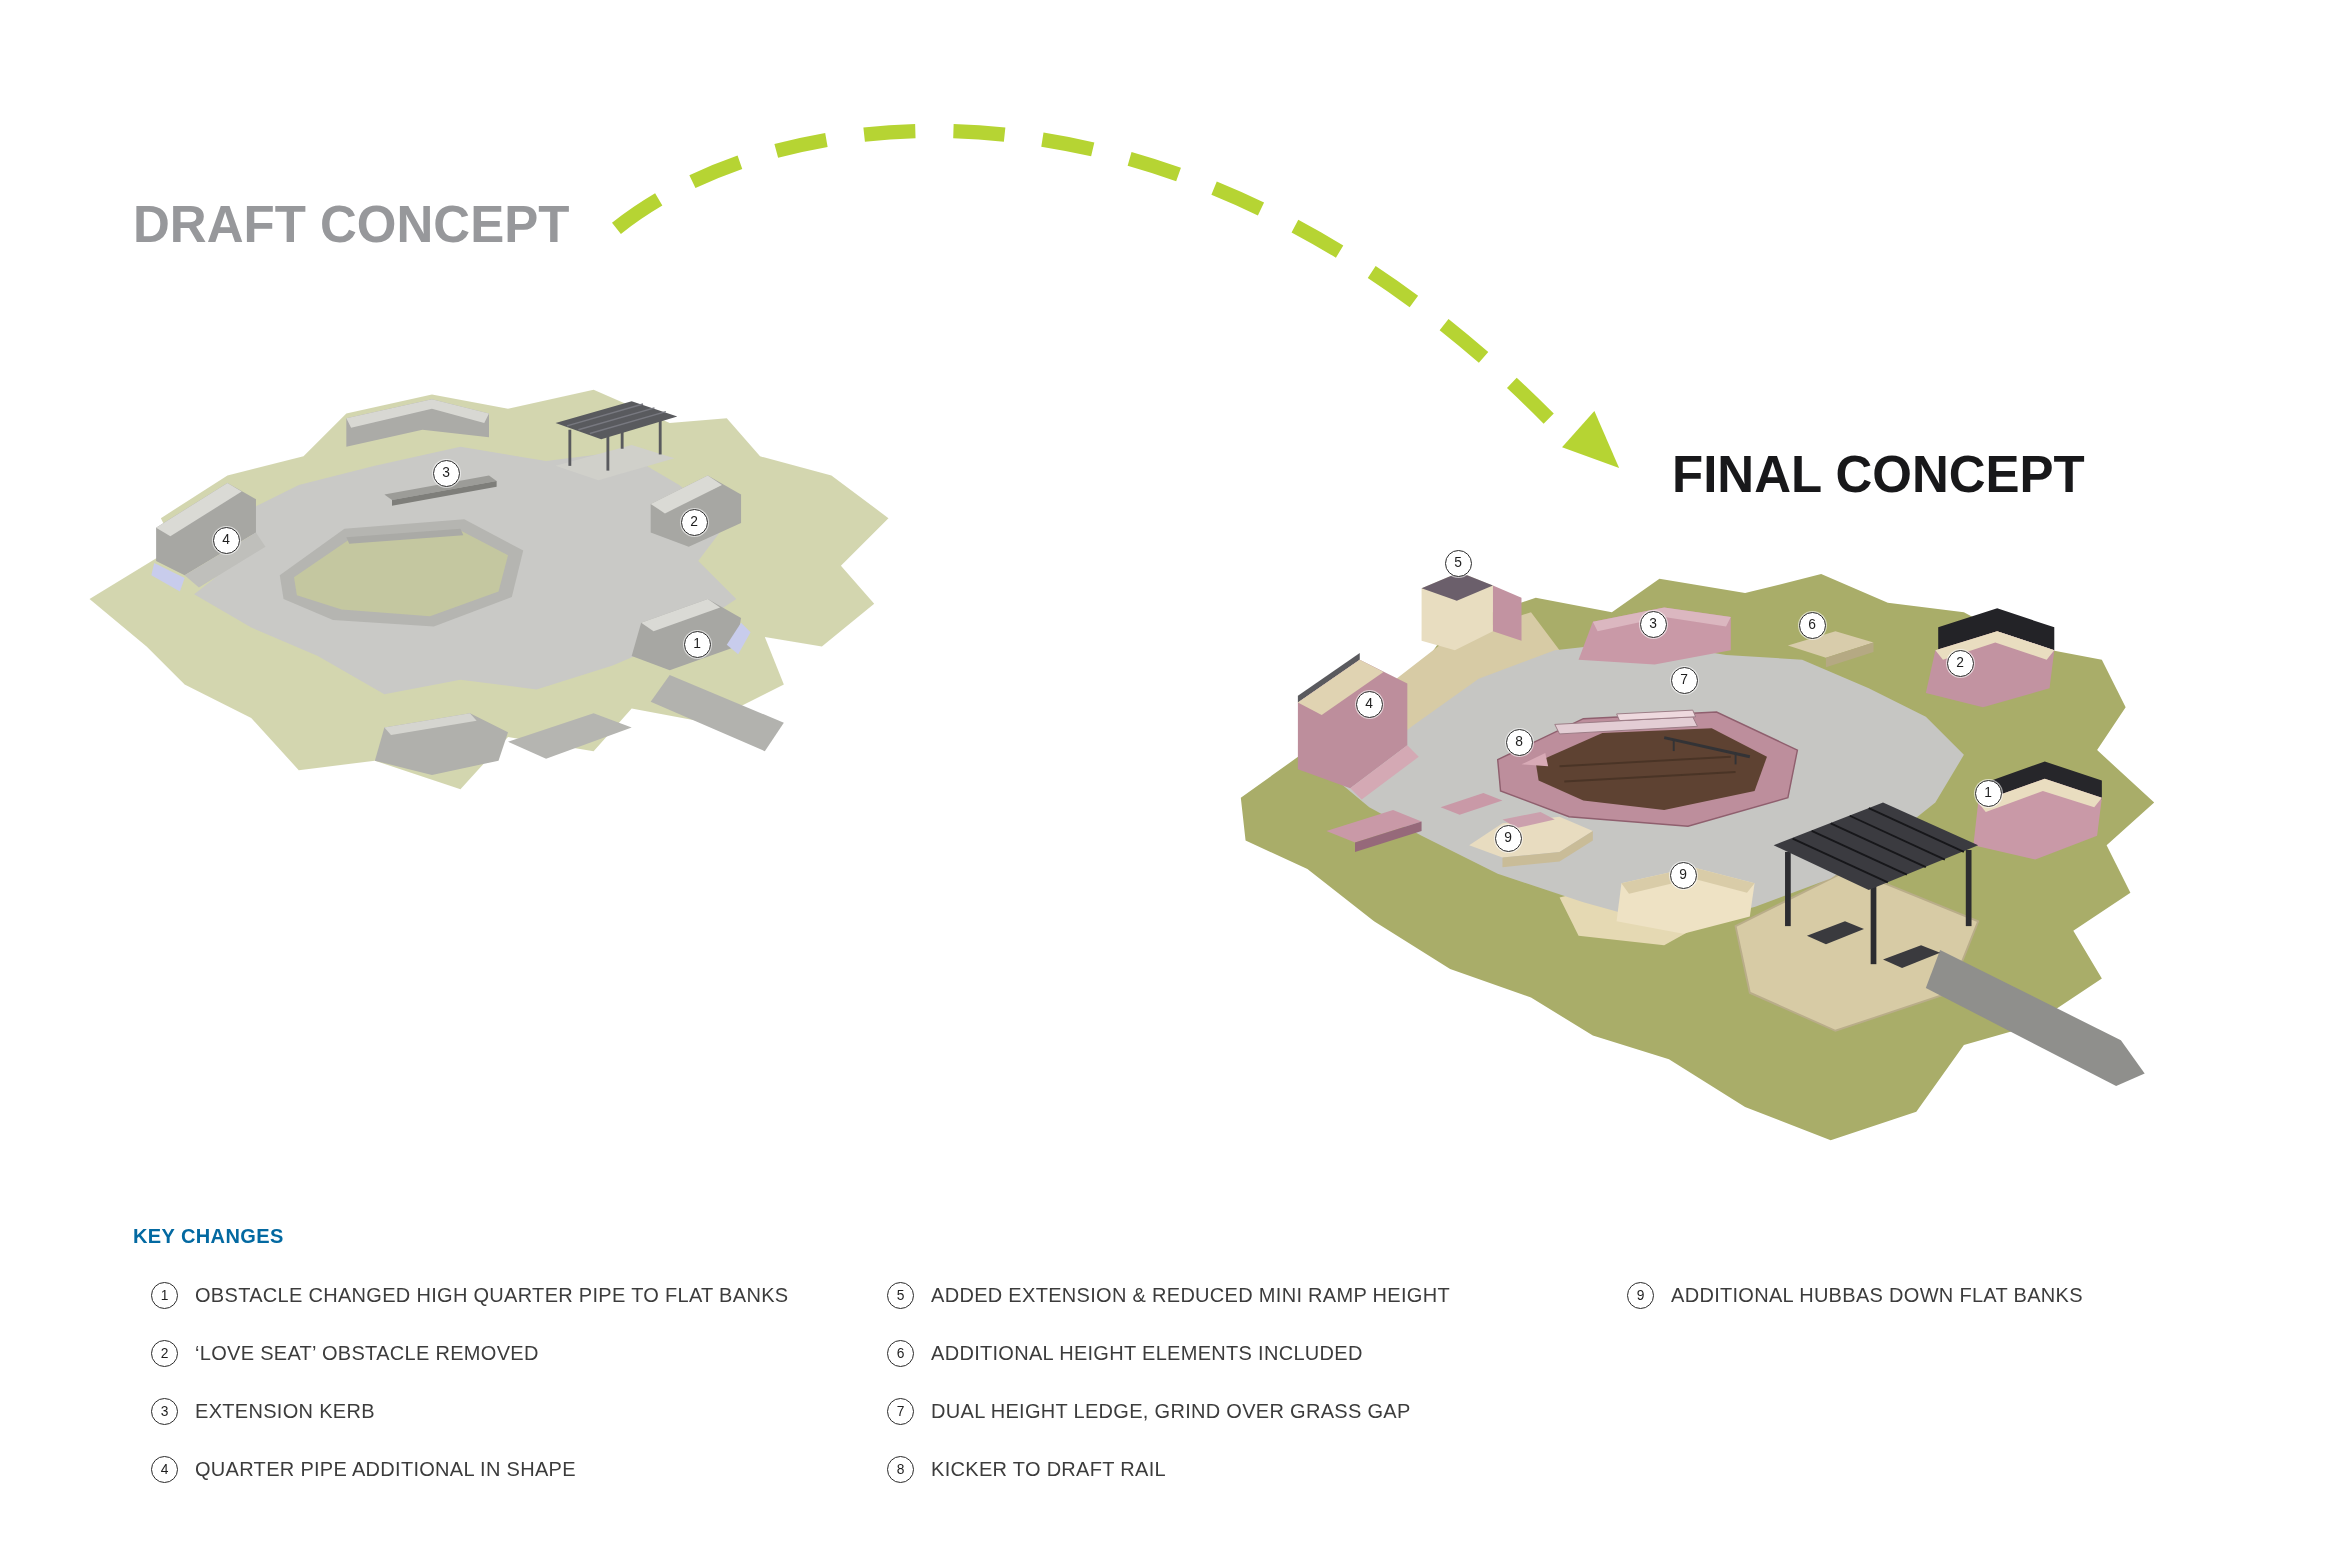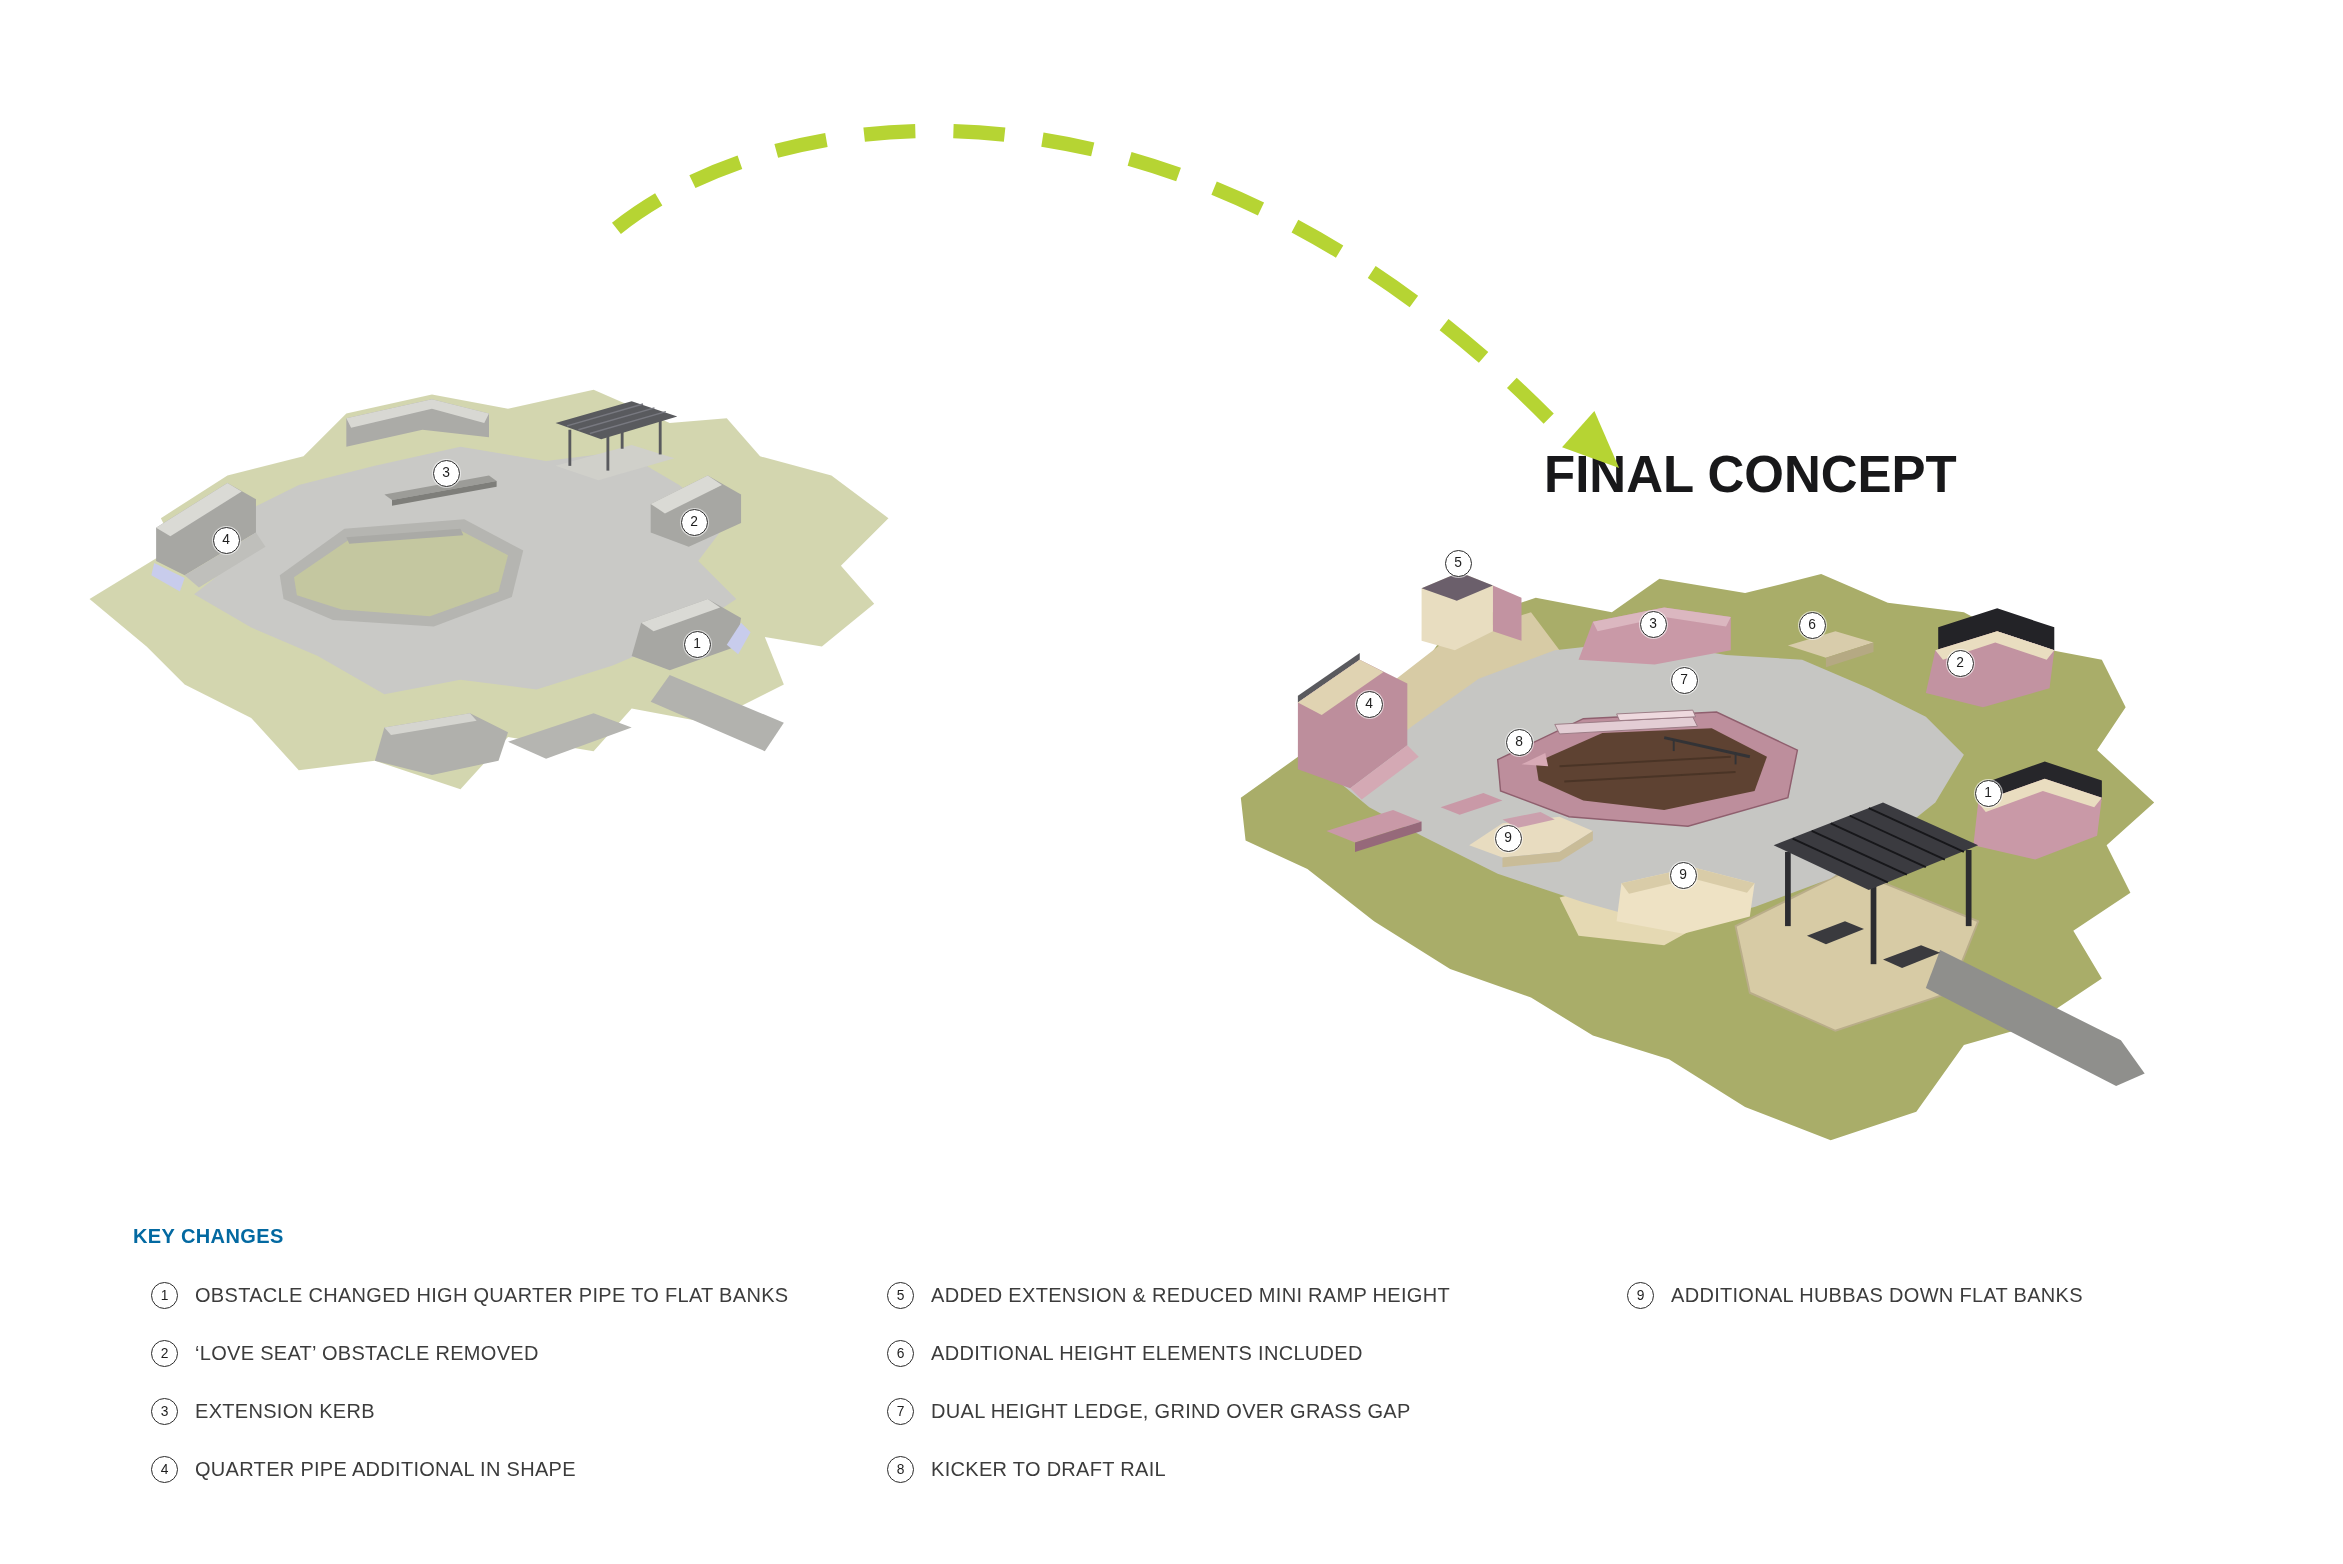--- a/index.html
+++ b/index.html
@@ -2,21 +2,21 @@
 <html style="font-size:15px"><head>
 <meta charset="utf-8">
 <style>
   * { margin:0; padding:0; box-sizing:border-box; }
   html,body { background:#ffffff; }
   body { font-family:"Liberation Sans", sans-serif; }
   .page { position:relative; width:2344px; height:1565px; background:#fff; overflow:hidden; }
 
   .title { position:absolute; font-weight:bold; letter-spacing:0px; white-space:nowrap; }
   .draft-title { left:133px; top:195px; font-size:51px; color:#97989b; }
-  .final-title { left:1544px; top:445px; font-size:51px; color:#18181a; }
+  .final-title { left:1672px; top:445px; font-size:51px; color:#18181a; }
 
   .arrow-layer { position:absolute; left:0; top:0; width:2344px; height:1565px; pointer-events:none; }
 
   .render { position:absolute; }
   .render svg { position:absolute; left:0; top:0; }
   .draft-render { left:61px; top:342px; width:856px; height:476px; }
   .final-render { left:1217px; top:517px; width:961px; height:666px; }
   .marker-layer { position:absolute; left:0; top:0; width:100%; height:100%; }
 
   .marker, .legend-badge {
@@ -35,20 +35,21 @@
   .legend-col-3 { left:1494px; }
   .legend-item { display:flex; align-items:center; gap:17px; height:27px; margin-bottom:31px; }
   .legend-badge { flex:0 0 27px; }
   .legend-text { font-size:20px; color:#3c3c3c; letter-spacing:0.3px; white-space:nowrap; }
 </style>
 </head>
 <body>
 
 <div class="page">
 
+  <div class="title draft-title" style="color: rgb(151, 152, 155);">DRAFT CONCEPT</div>
 
   <div class="title final-title" style="color: rgb(24, 24, 26);">FINAL CONCEPT</div>
 
   <svg class="arrow-layer" viewBox="0 0 2464 1645">
     <path class="arrow-stroke" d="M 648,240 C 830,95 1250,58 1628,440" fill="none" stroke="#b6d433" stroke-width="15" stroke-dasharray="54 40"></path>
     <polygon class="arrow-fill" points="1702,492 1642,470 1676,432" fill="#b6d433"></polygon>
   </svg>
 
   <div class="render draft-render">
     <svg width="856" height="476" viewBox="0 0 900 500">

